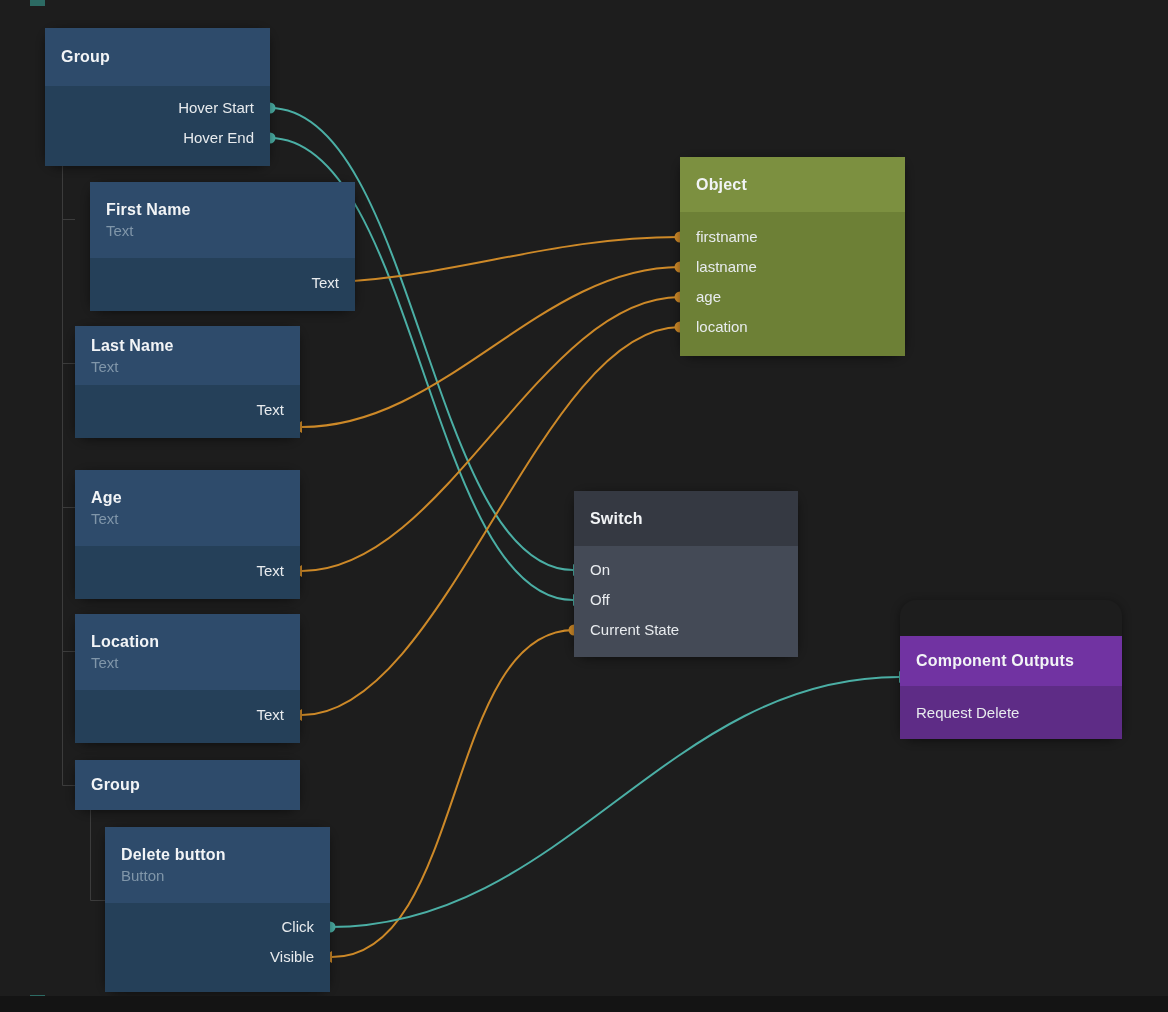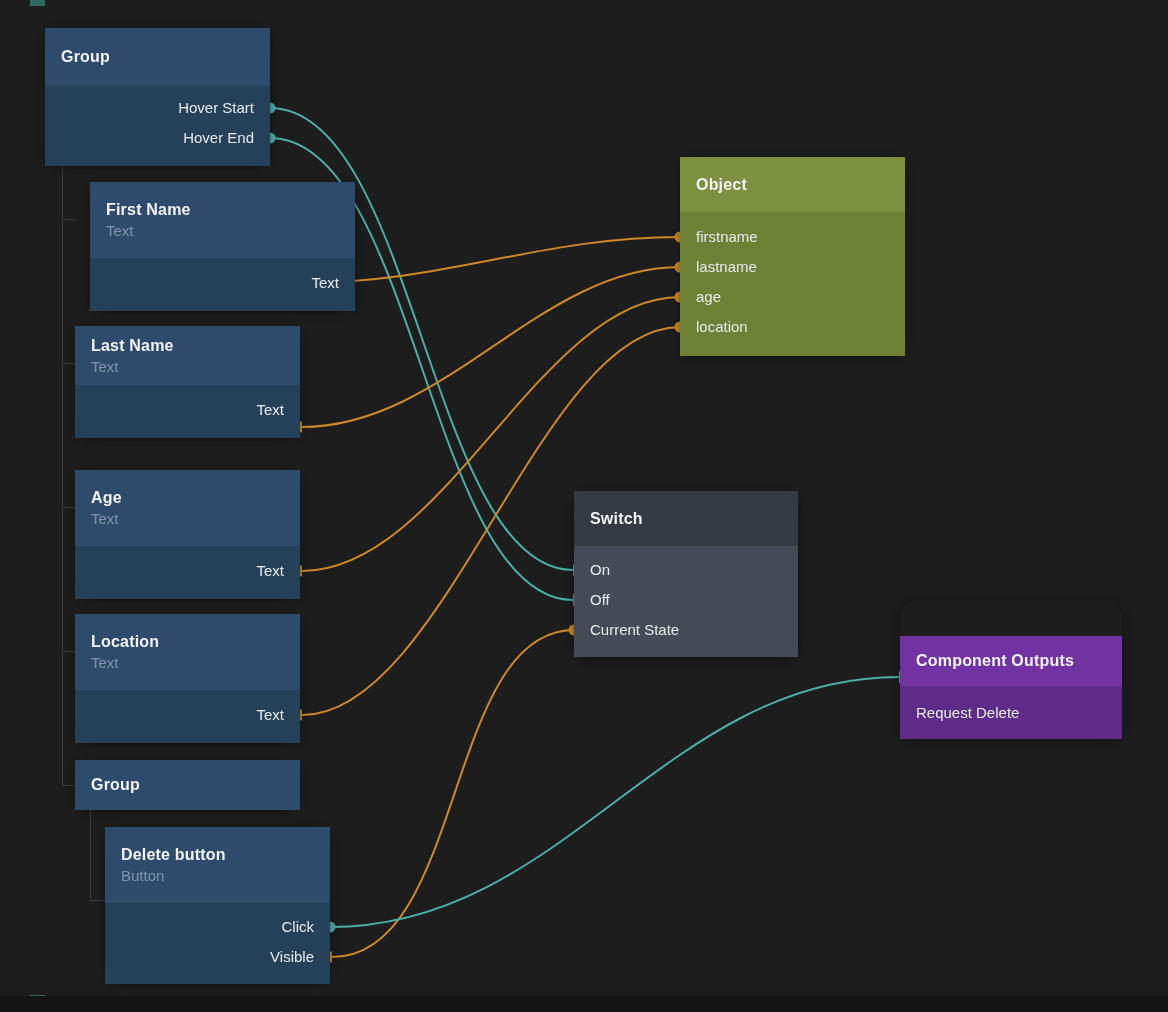--- a/index.html
+++ b/index.html
@@ -147,21 +147,21 @@
     <div class="hdr blue-h" style="height:50px">
       <span class="title">Group</span>
     </div>
   </div>
 
   <div class="node" style="left:105px;top:827px;width:225px">
     <div class="hdr blue-h" style="height:76px">
       <span class="title">Delete button</span>
       <span class="subtitle blue-sub">Button</span>
     </div>
-    <div class="body blue-b" style="padding:9px 0 12px">
+    <div class="body blue-b" style="padding:9px 0 20px">
       <div class="port right"><span>Click</span></div>
       <div class="port right"><span>Visible</span></div>
     </div>
   </div>
 
   <div class="node" style="left:680px;top:157px;width:225px">
     <div class="hdr olive-h" style="height:55px">
       <span class="title">Object</span>
     </div>
     <div class="body olive-b" style="padding:10px 0 14px">

